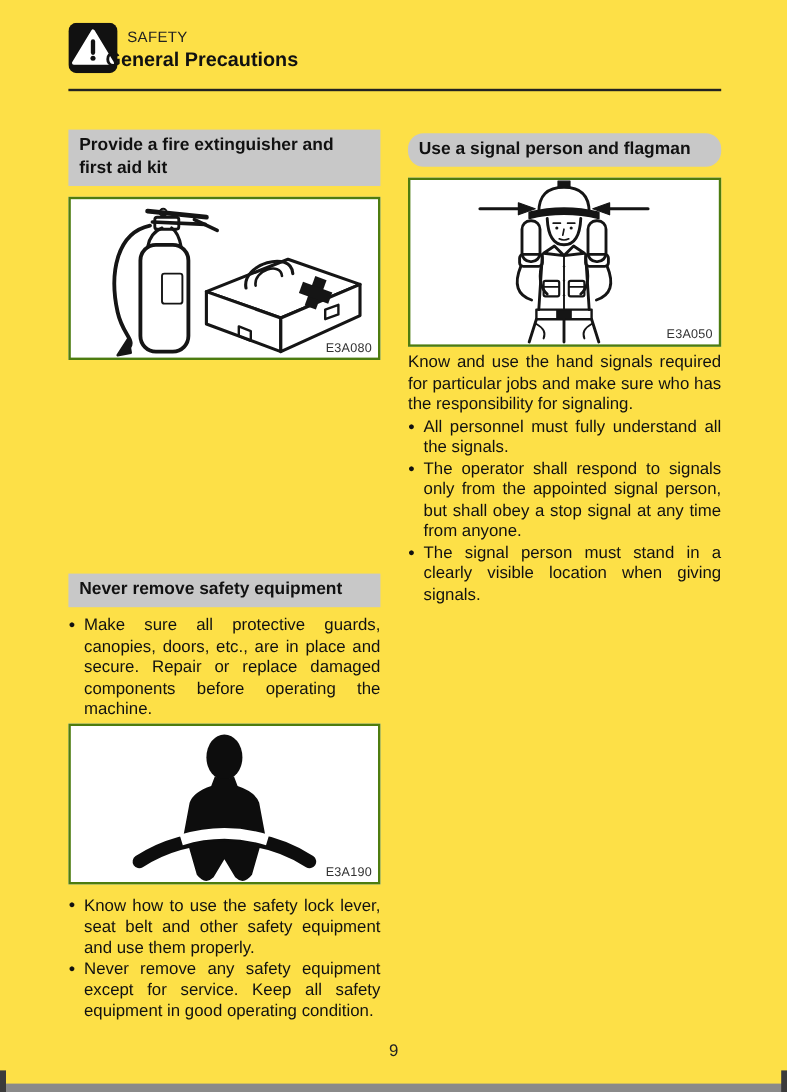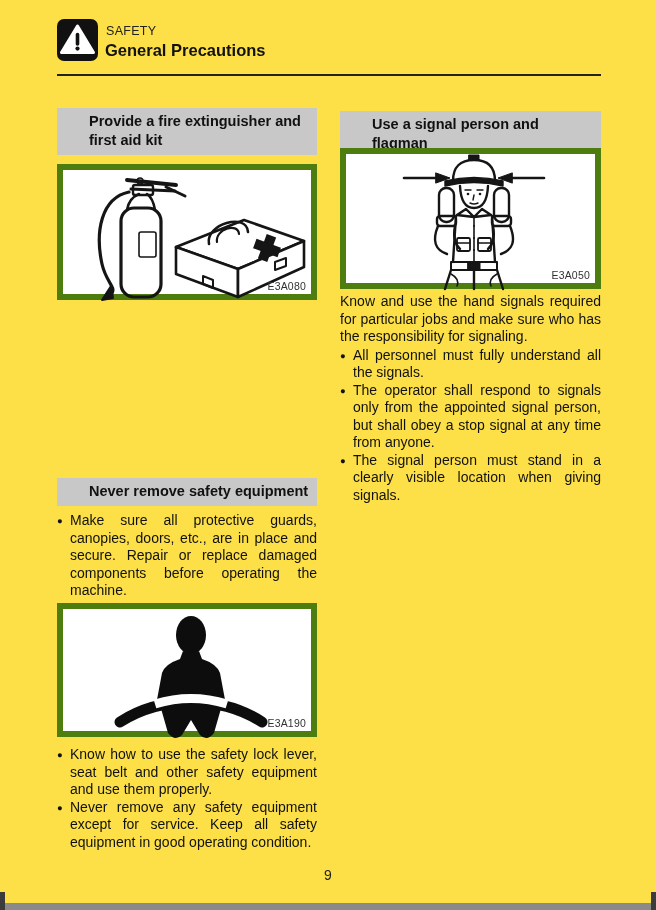--- a/index.html
+++ b/index.html
@@ -7,36 +7,36 @@
     position:relative;
     width:656px;height:910px;
     background:#fde047;
     font-family:"Liberation Sans","DejaVu Sans",sans-serif;
     color:#1a1a1a;
     overflow:hidden;
   }
   
   .hdr-icon{position:absolute;left:57px;top:19px;width:41px;height:42px;}
   .hdr-kicker{position:absolute;left:106px;top:24px;font-size:12.5px;letter-spacing:.3px;color:#222;}
-  .hdr-title{position:absolute;left:105px;top:41px;font-size:16.5px;font-weight:bold;color:#111;}
+  .hdr-title{position:absolute;left:88px;top:41px;font-size:16.5px;font-weight:bold;color:#111;}
   .hdr-rule{position:absolute;left:57px;top:74px;width:544px;height:2px;background:#222;}
   
   .col{position:absolute;top:0;height:910px;}
   .col-left{left:57px;width:260px;}
   .col-right{left:340px;width:261px;}
   .sec-heading{
     position:absolute;left:0;width:260px;box-sizing:border-box;
     background:#c8c8c8;color:#111;
     font-size:14.5px;font-weight:bold;line-height:19px;
-    padding:4px 8px 5px 32px;white-space:pre-line;
+    padding:4px 8px 5px 9px;white-space:pre-line;
   }
   .col-right .sec-heading{width:261px;}
   .figure{
     position:absolute;left:0;box-sizing:border-box;
-    width:260px;border:6px solid #4d7c0f;background:#fff;
+    width:260px;border:2px solid #4d7c0f;background:#fff;
   }
   .col-right .figure{width:261px;}
   .fig-label{
     position:absolute;right:5px;bottom:2px;
     font-size:10.5px;color:#333;letter-spacing:.2px;
   }
   .body-text{
     position:absolute;left:0;width:260px;
     font-size:14px;line-height:17.5px;color:#111;
     text-align:justify;
@@ -156,21 +156,21 @@
     <div class="body-text" style="top:746px;">
       <ul class="bullets">
         <li>Know how to use the safety lock lever, seat belt and other safety equipment and use them properly.</li>
         <li>Never remove any safety equipment except for service. Keep all safety equipment in good operating condition.</li>
       </ul>
     </div>
   </div>
 
   <div class="col col-right">
 
-    <div class="sec-heading" style="top:111px;">Use a signal person and flagman</div>
+    <div class="sec-heading" style="top:111px;border-radius:13px;">Use a signal person and flagman</div>
 
     <div class="figure" style="top:148px;height:141px;">
       <svg width="257" height="137" viewBox="0 0 257 137">
         <g fill="none" stroke="#151515" stroke-linecap="round" stroke-linejoin="round" stroke-width="2.4">
 
           <path d="M58,24 L90,24" stroke-width="2.6"></path>
           <polygon points="90,19 104,24 90,29" fill="#151515" stroke-width="1"></polygon>
           <path d="M198,24 L166,24" stroke-width="2.6"></path>
           <polygon points="166,19 152,24 166,29" fill="#151515" stroke-width="1"></polygon>
 

